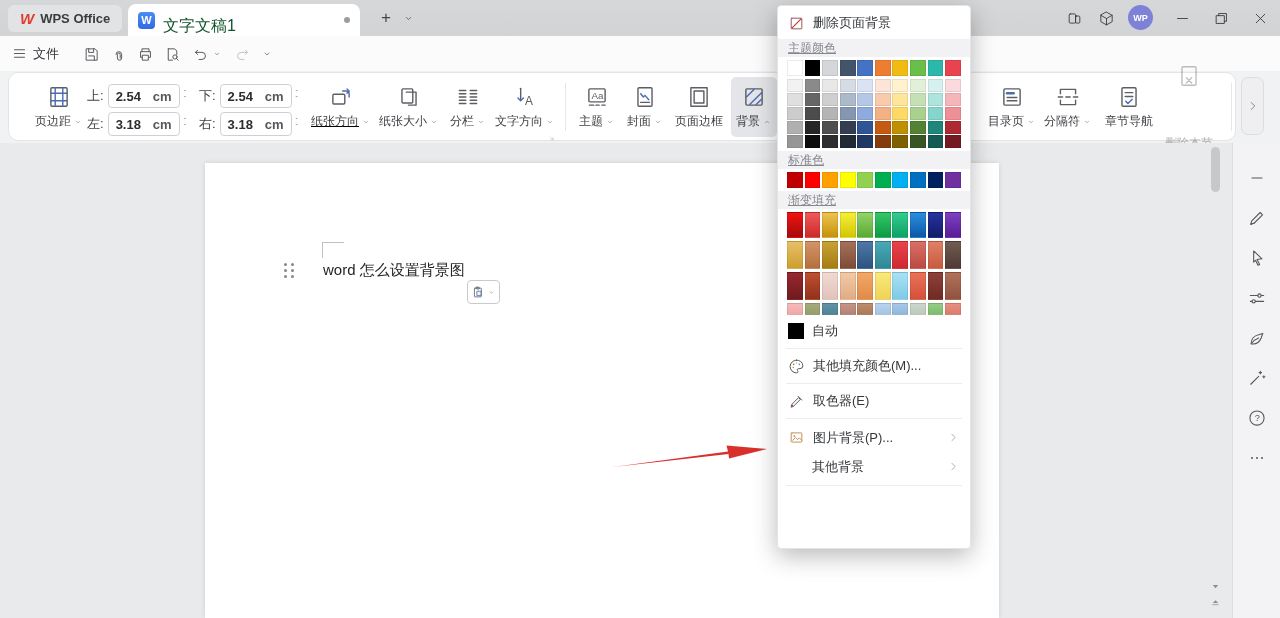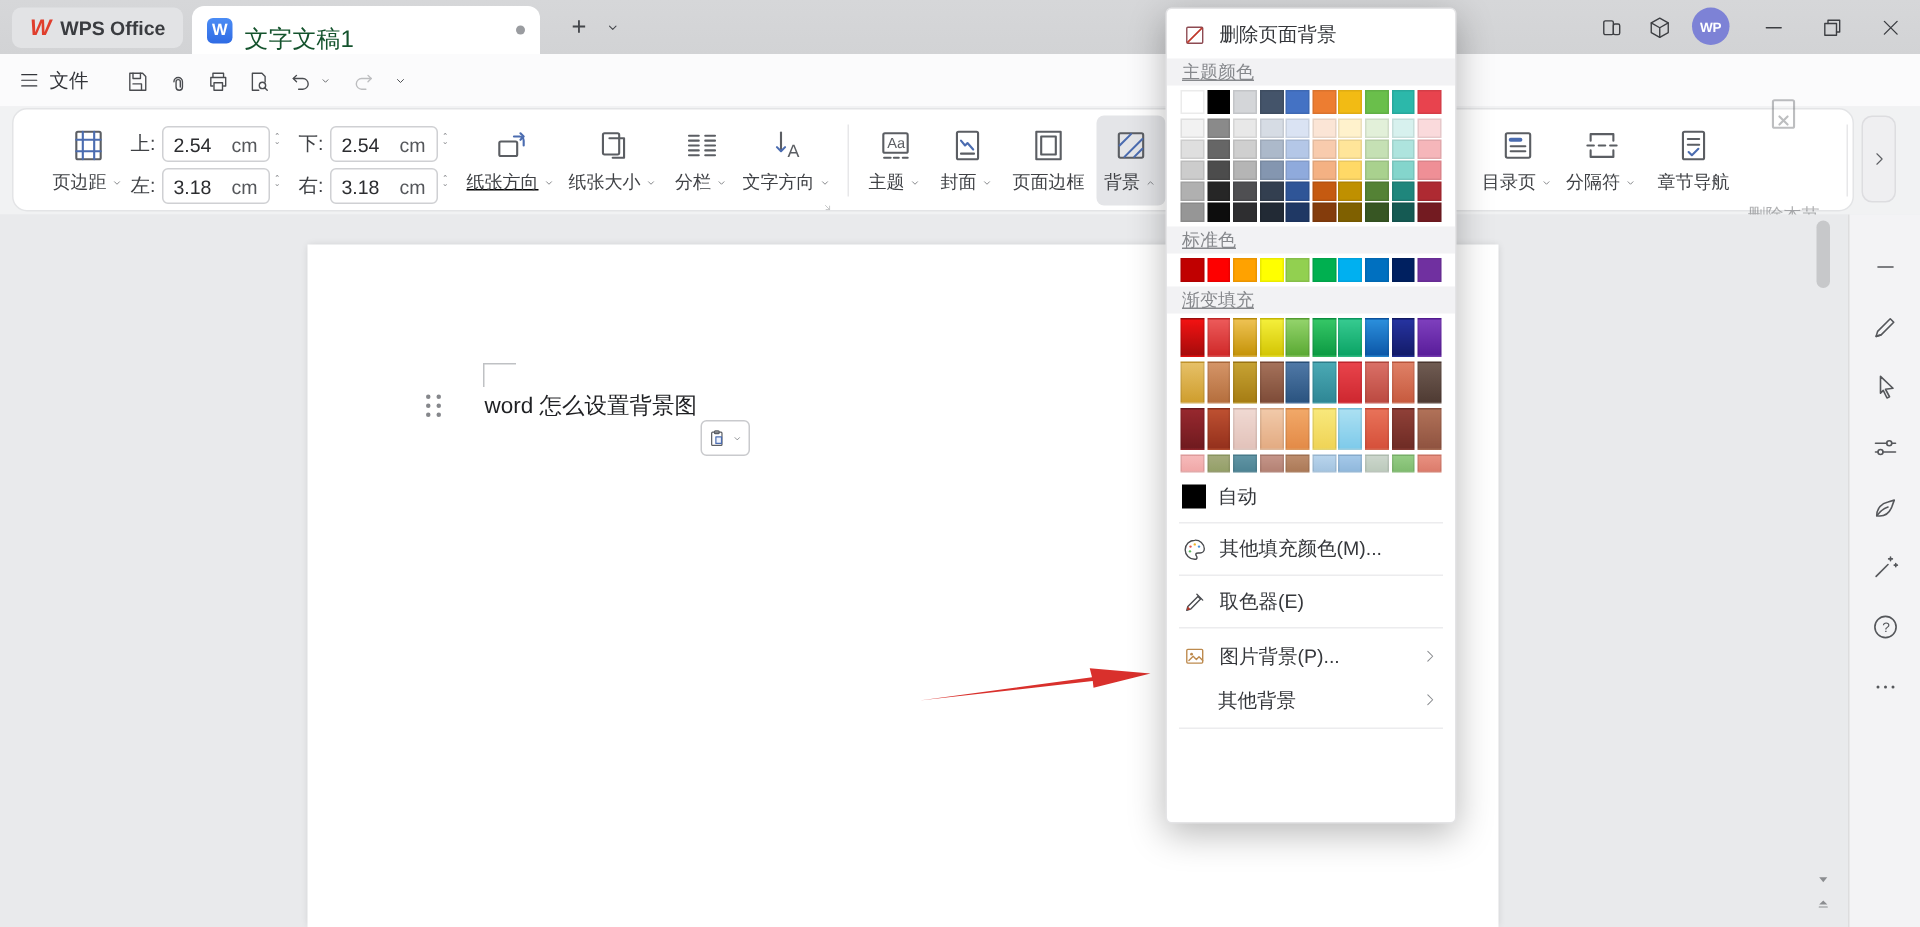--- a/index.html
+++ b/index.html
@@ -46,21 +46,21 @@
   #ribbon-box { position:absolute; left:8px; top:72px; width:1228px; height:69px; background:#fff;
     border:1px solid #e3e4e6; border-radius:10px; }
   .rbtn { position:absolute; top:4px; height:60px; display:flex; flex-direction:column; align-items:center;
     justify-content:center; gap:3px; border-radius:5px; }
   .rbtn.active { background:#e4e5e8; }
   .rbtn.disabled { opacity:.4; }
   .rlabel { font-size:12px; color:#3f4145; display:flex; align-items:center; gap:2px; white-space:nowrap; }
   .rdiv { position:absolute; top:10px; width:1px; height:48px; background:#e7e7e9; }
   .mrow { position:absolute; display:flex; align-items:center; gap:4px; font-size:13px; color:#3f4145; }
   .mfield { width:72px; height:24px; border:1px solid #cfd0d3; border-radius:4px; display:flex;
-    align-items:center; padding:0 7px; font-size:13px; color:#2c2d30; background:#fff; }
+    align-items:center; padding:0 7px; font-size:13px; color:#2c2d30; background:#fff;font-weight:bold; }
   .mval { flex:1; }
   .munit { color:#55575b; }
   .stepper { display:flex; flex-direction:column; align-items:center; line-height:6px; font-size:7px; color:#77797d; }
   #ribbon-expand { position:absolute; left:1241px; top:77px; width:23px; height:58px; background:#efeff1;
     border:1px solid #dddde0; border-radius:7px; display:flex; align-items:center; justify-content:center; color:#606266; }
   #ribbon-resize { position:absolute; left:548px; top:131px; opacity:.55; }
 
   
   #docarea { position:absolute; left:0; top:143px; width:1232px; height:475px; background:#e9eaec; }
   #page { position:absolute; left:205px; top:20px; width:794px; height:455px; background:#fff;

